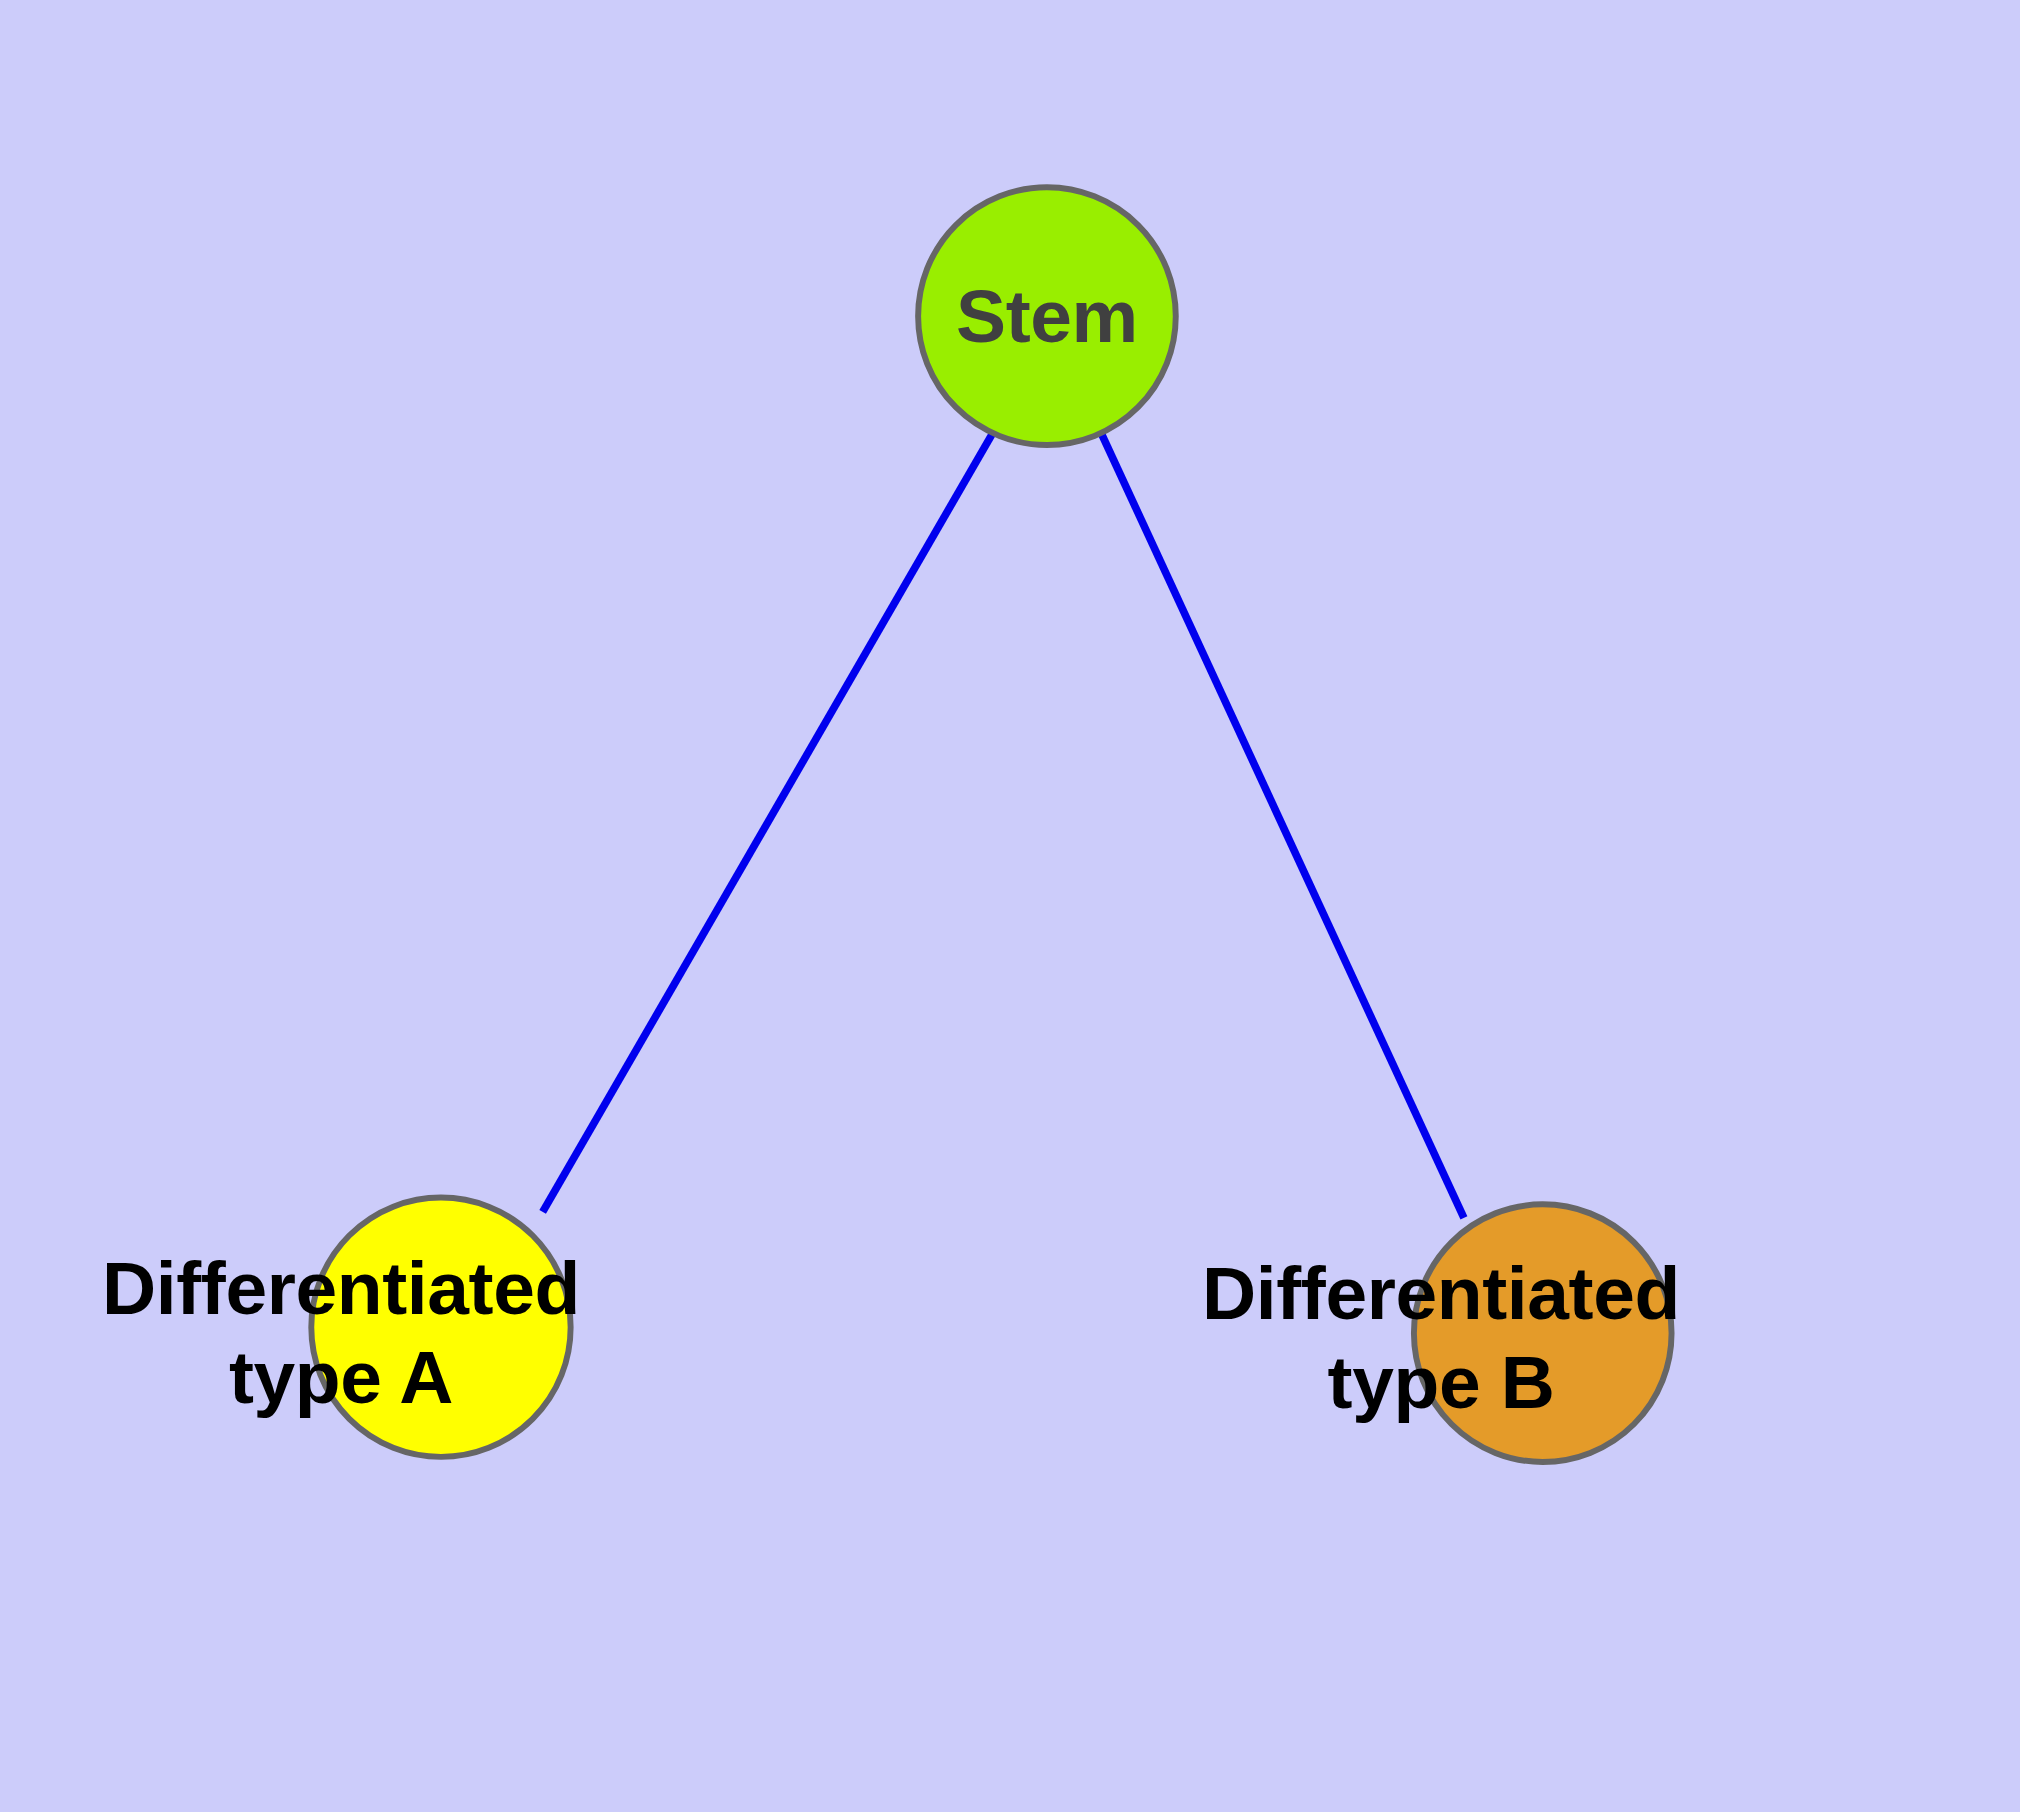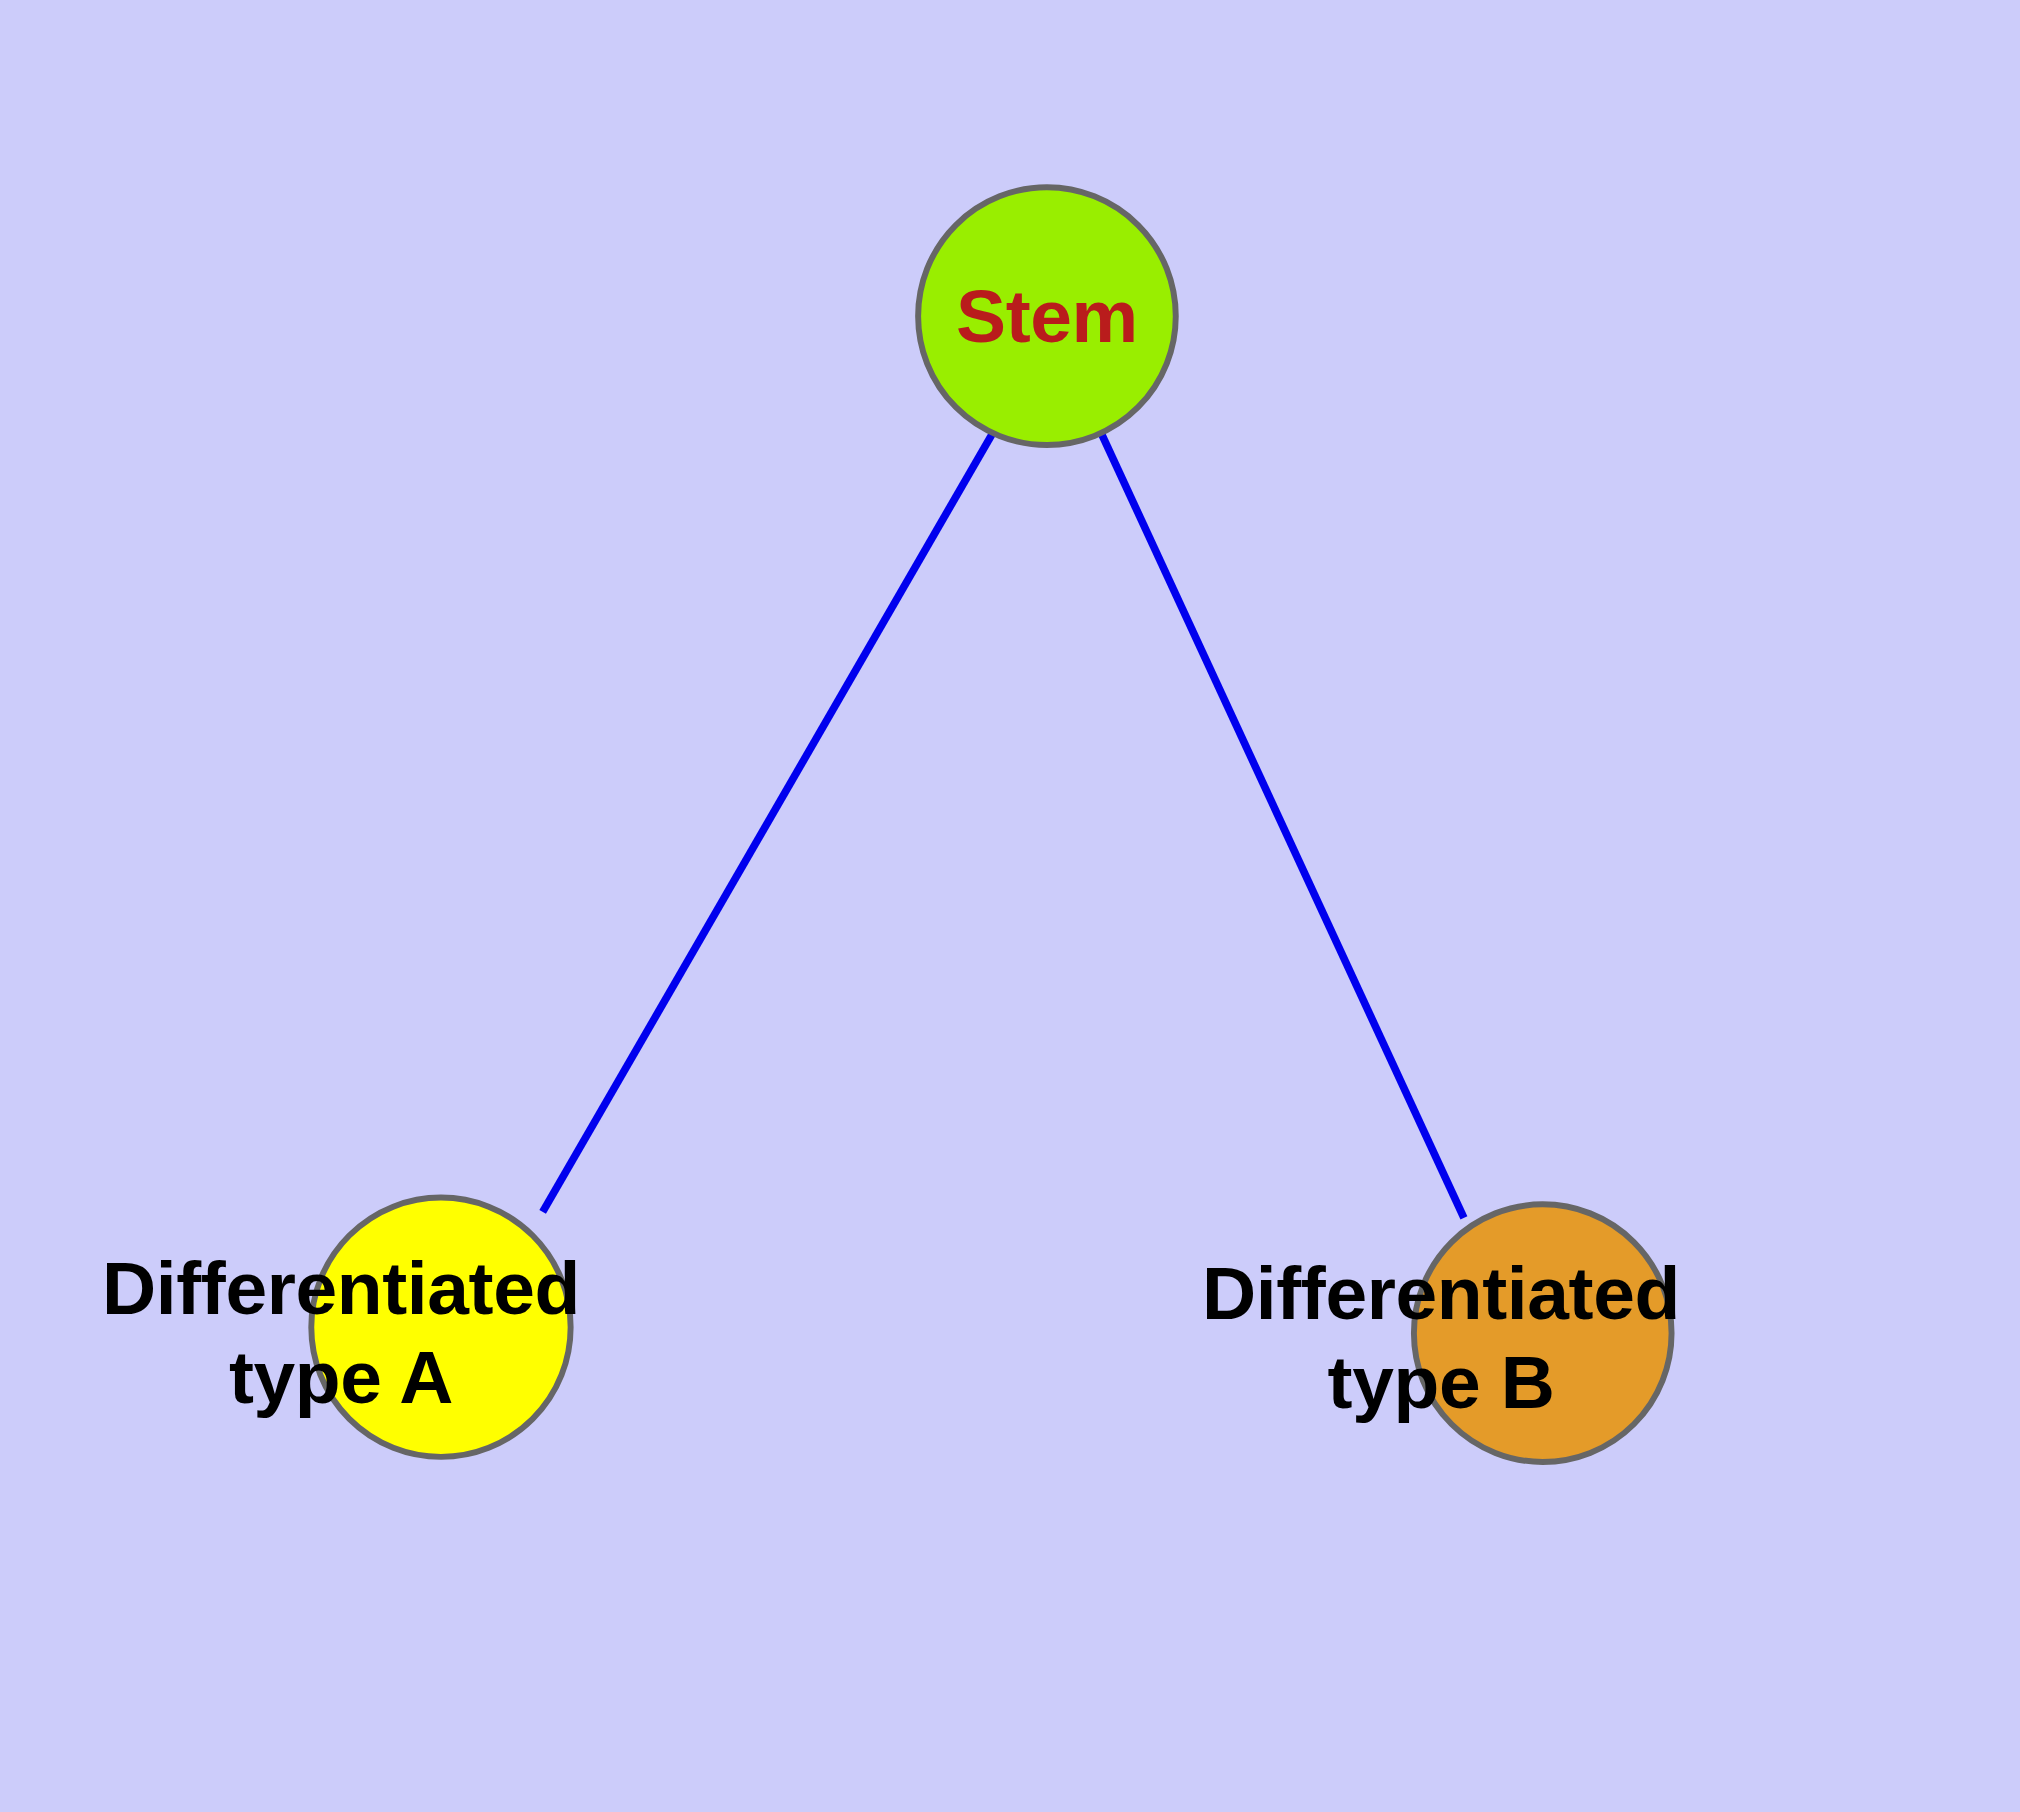--- a/index.html
+++ b/index.html
@@ -77,21 +77,21 @@
       <line class="edge-line" x1="1299" y1="511" x2="1727" y2="1437" stroke="#0000EE" stroke-width="9"></line>
     </g>
 
     <g>
       <circle class="node-circle" cx="1235" cy="373" r="152" fill="#99EE00" stroke="#666666" stroke-width="7"></circle>
       <circle class="node-circle" cx="520" cy="1566" r="153" fill="#FFFF00" stroke="#666666" stroke-width="7"></circle>
       <circle class="node-circle" cx="1820" cy="1573" r="152" fill="#E49B29" stroke="#666666" stroke-width="7"></circle>
     </g>
   </svg>
 
-  <div class="node-label" id="label-stem" style="left: 1047px; top: 316px; color: #b91c1c;">Stem</div>
+  <div class="node-label" id="label-stem" style="left: 1047px; top: 316px; color: #404040;">Stem</div>
 
   <div class="node-label" id="label-diff-a" style="left: 341px; top: 1332px; color: rgb(0, 0, 0);">Differentiated
 type A</div>
 
   <div class="node-label" id="label-diff-b" style="left: 1441px; top: 1337px; color: rgb(0, 0, 0);">Differentiated
 type B</div>
 
 </div>
 
 

